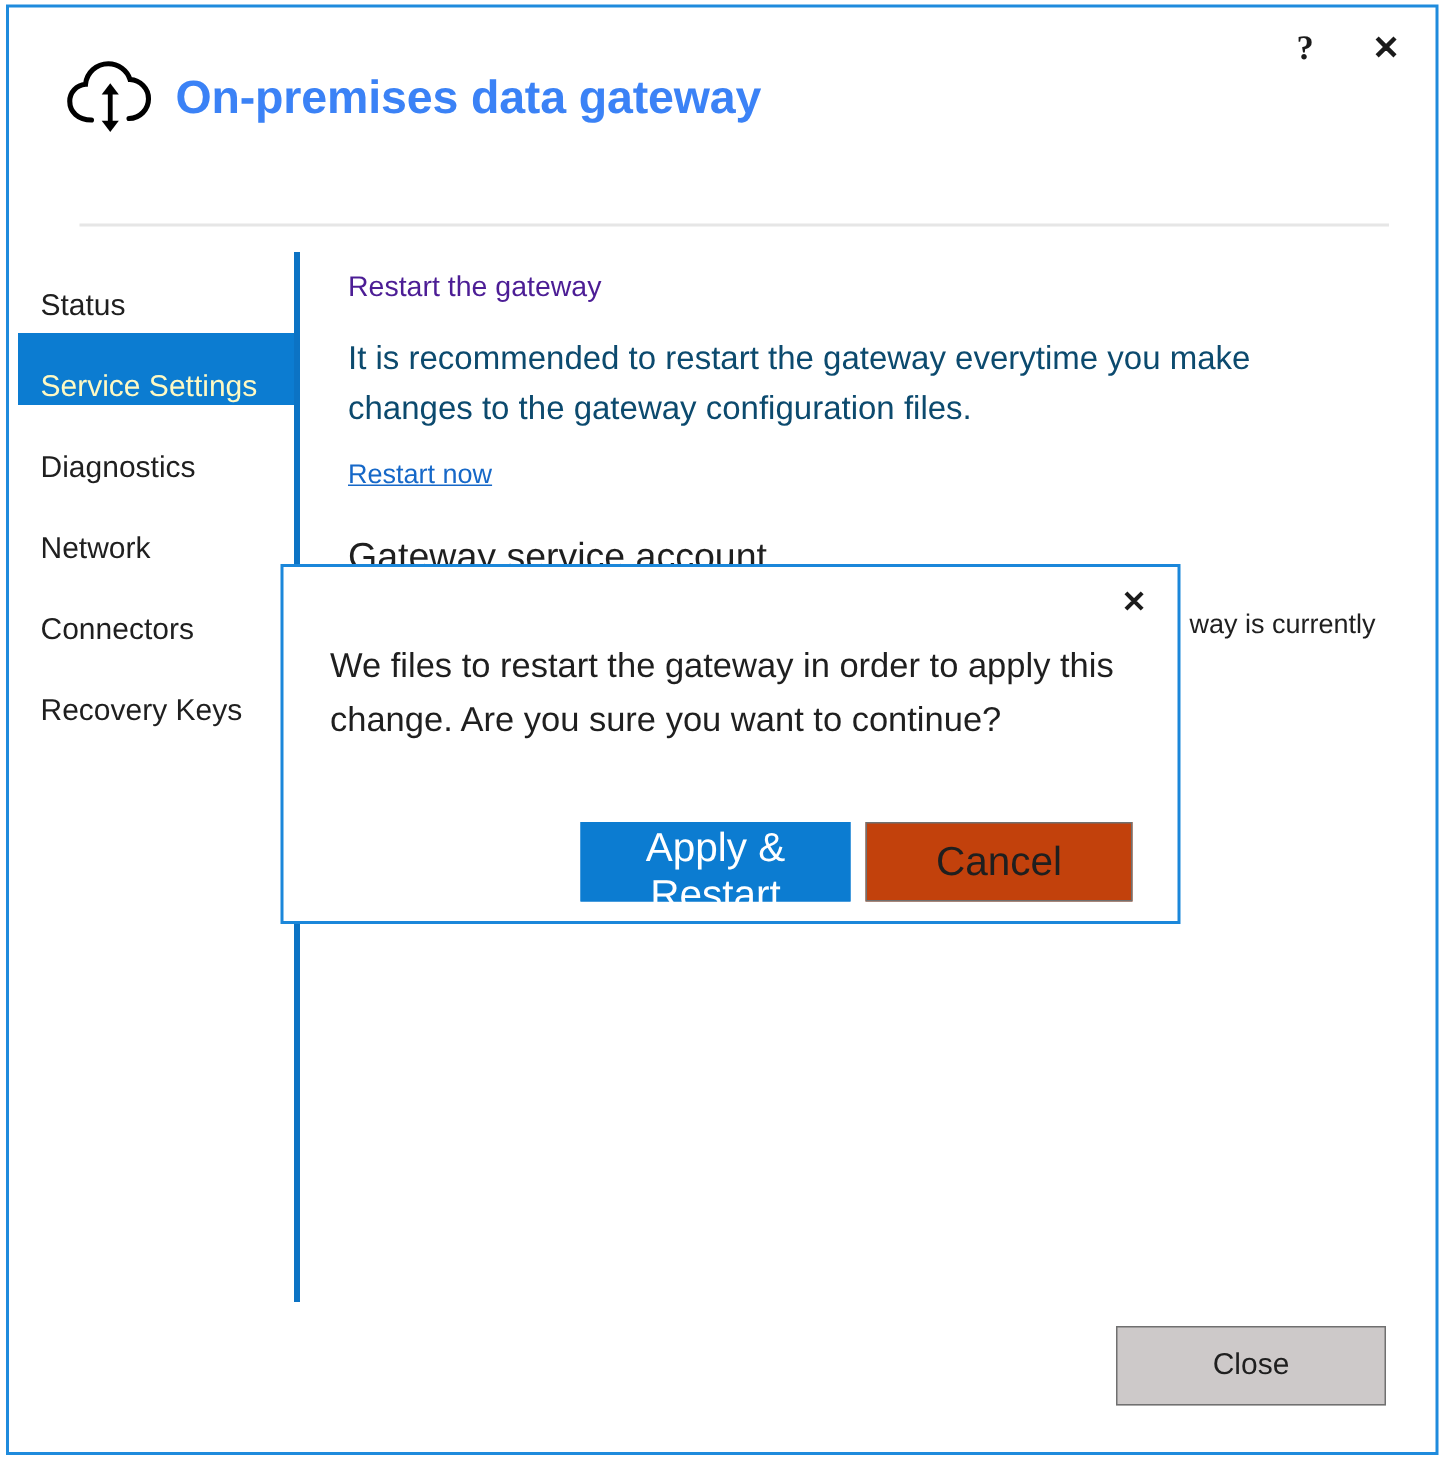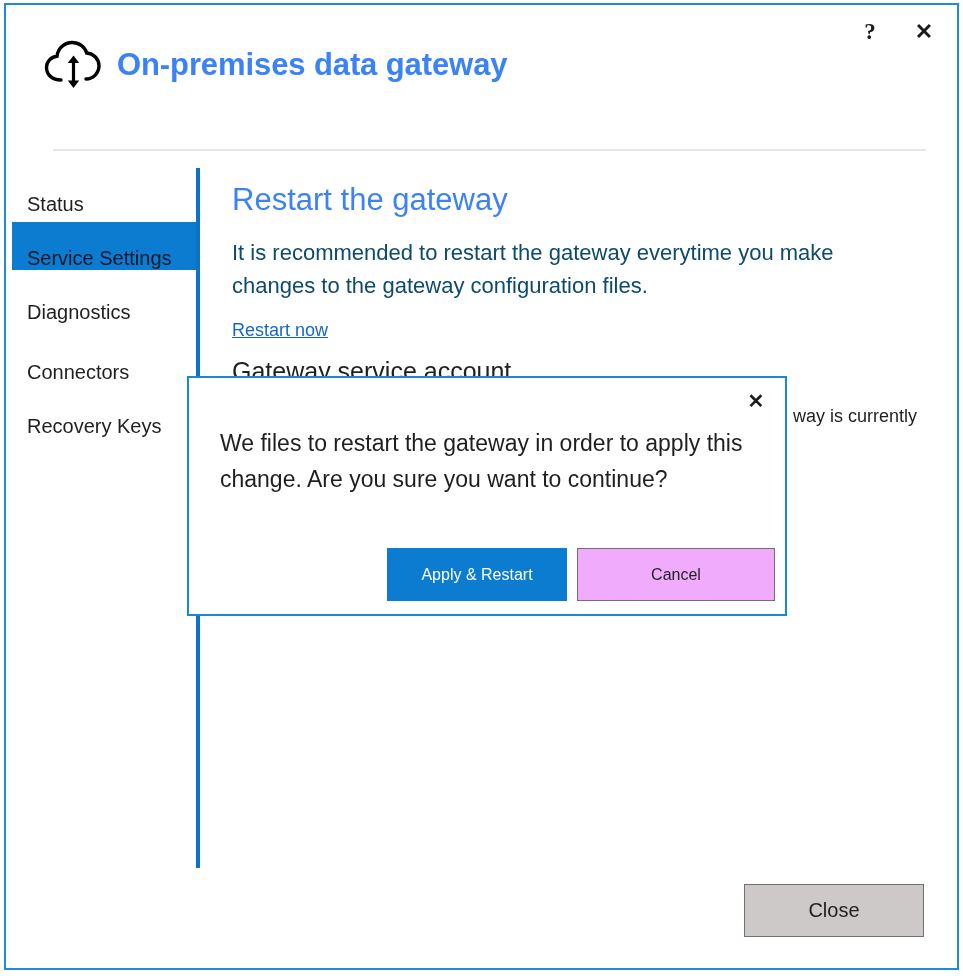--- a/index.html
+++ b/index.html
@@ -117,43 +117,43 @@
     padding-left: 15px;
     box-sizing: border-box;
     font-size: 20px;
     color: #1f1f1f;
     cursor: pointer;
     background: transparent;
     white-space: nowrap;
   }
   .nav-item.selected {
     background: #0c7cd1;
-    color: #0f172a;
+    color: #fef9c3;
   }
   .nav-spacer { height: 6px; }
 
   .vrule {
     position: absolute;
     left: 190px;
     top: 163px;
     width: 4px;
     height: 700px;
     background: #0c73c4;
   }
 
   
   .content {
     position: absolute;
     left: 226px;
     top: 176px;
     width: 700px;
   }
   .section-heading {
-    font-size: 31px;
-    color: #3b82f6;
+    font-size: 19px;
+    color: #4c1d95;
     margin: 0 0 18px 0;
     font-weight: normal;
     line-height: 1.2;
   }
   .section-body {
     font-size: 22px;
     color: #0c4a6e;
     line-height: 1.5;
     margin: 0;
     width: 682px;
@@ -242,36 +242,36 @@
     position: absolute;
     left: 0;
     top: 170px;
     width: 100%;
     height: 54px;
   }
   .btn {
     position: absolute;
     top: 0;
     height: 53px;
-    font-size: 16px;
+    font-size: 27px;
     font-family: "Liberation Sans", sans-serif;
     cursor: pointer;
     box-sizing: border-box;
   }
   .btn-primary {
     left: 198px;
     width: 180px;
     background: #0c7cd1;
     color: #ffffff;
     border: 1px solid #0c7cd1;
   }
   .btn-secondary {
     left: 388px;
-    width: 198px;
-    background: #f0abfc;
+    width: 178px;
+    background: #c2410c;
     color: #1f1f1f;
     border: 1px solid #707070;
   }
 </style>
 </head>
 <body>
 
 <div class="app-window">
   <div class="window-frame">
 
@@ -300,20 +300,23 @@
       </div>
       <div class="nav-spacer"></div>
       <div class="nav-item selected">
         <span>Service Settings</span>
       </div>
       <div class="nav-spacer"></div>
       <div class="nav-item">
         <span>Diagnostics</span>
       </div>
       <div class="nav-spacer"></div>
+      <div class="nav-item">
+        <span>Network</span>
+      </div>
       <div class="nav-spacer"></div>
       <div class="nav-item">
         <span>Connectors</span>
       </div>
       <div class="nav-spacer"></div>
       <div class="nav-item">
         <span>Recovery Keys</span>
       </div>
     </div>
 

